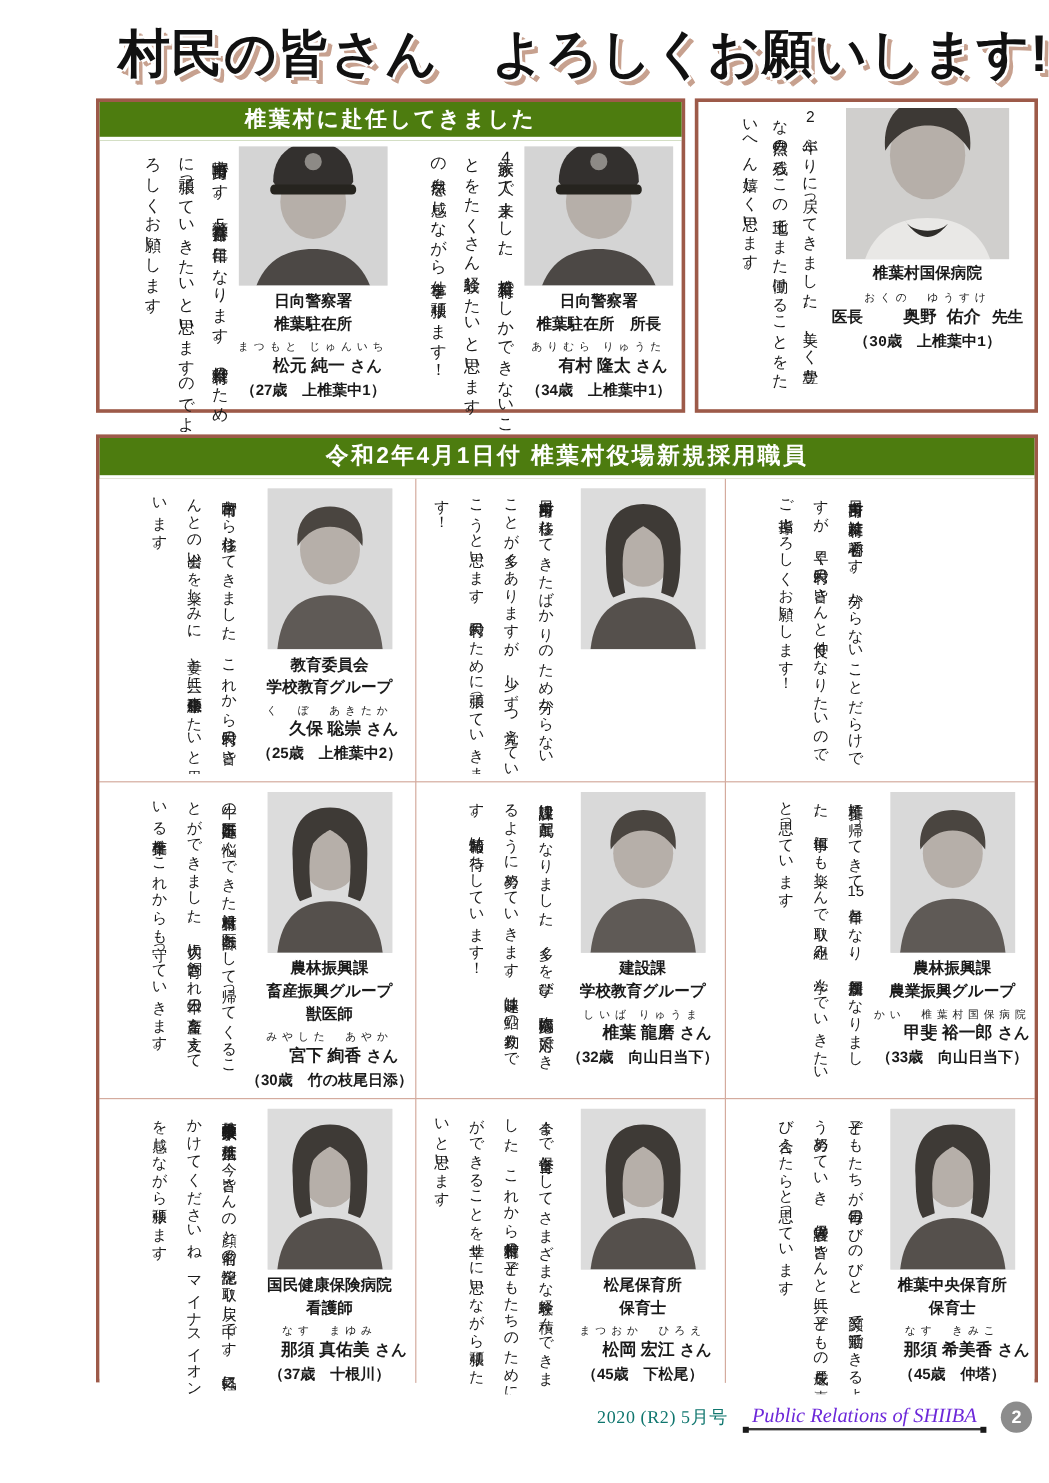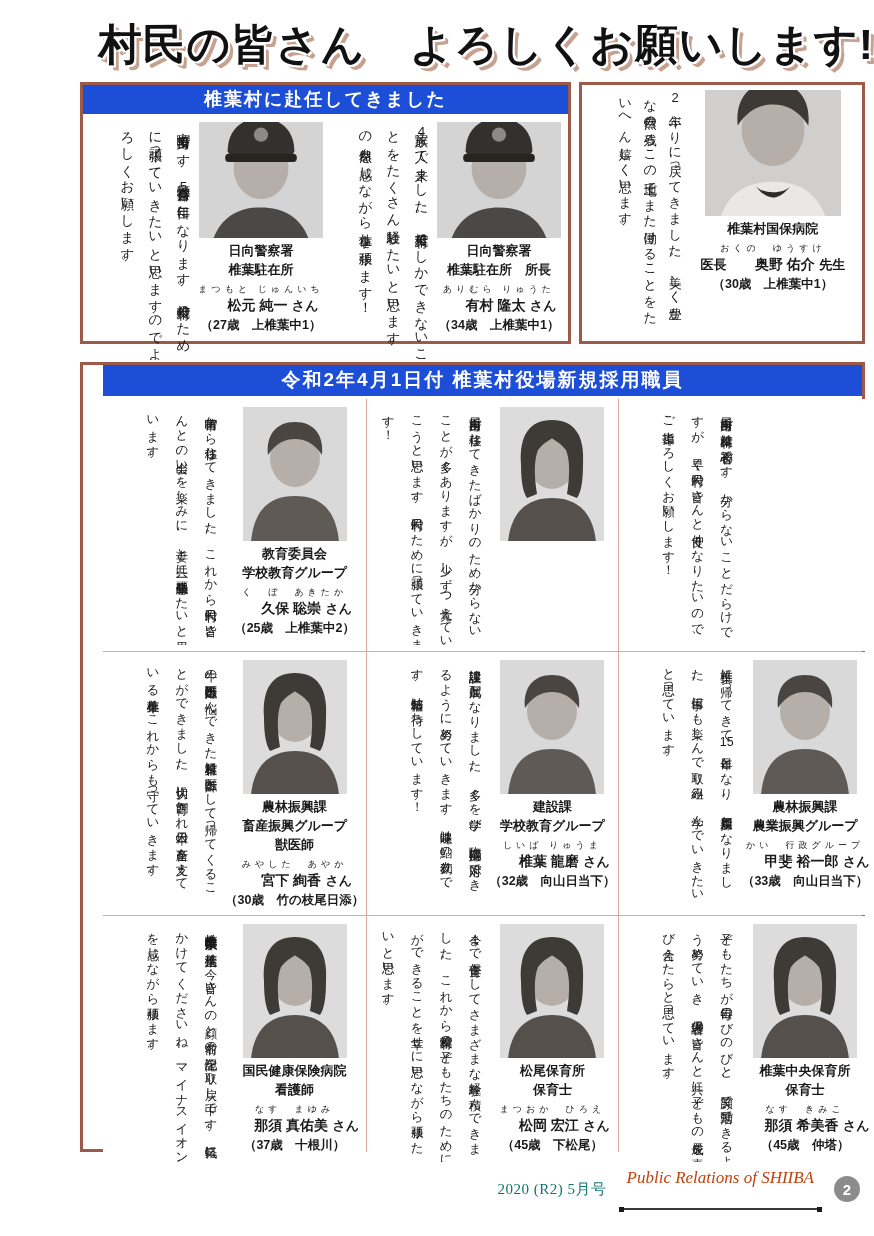--- a/index.html
+++ b/index.html
@@ -27,21 +27,21 @@
   }
 
   
   .top-row {
     display: flex;
     margin: 8px 9px 0 80px;
     gap: 8px;
   }
   .box { border: 3px solid #9d5a49; background: #fff; }
   .box-header {
-    background: #1d4ed8;
+    background: #4d7c0f;
     color: #fff;
     font-weight: bold;
     text-align: center;
     font-size: 18px;
     letter-spacing: 2px;
     padding: 2px 0 3px;
     border-bottom: 3px solid #fff;
     white-space: nowrap;
   }
   .box-arrivals { width: 492px; height: 262px; }
@@ -72,27 +72,27 @@
 
   
   .box-arrivals .profile { width: 238px; }
   .box-arrivals .vmsg { width: 110px; height: 238px; font-size: 13.5px; line-height: 28px; }
   .box-arrivals .pcol { width: 128px; }
   .box-arrivals .photo { width: 124px; height: 116px; }
 
   
   .box-hospital .profile { width: 100%; }
   .box-hospital .vmsg { width: 102px; height: 238px; font-size: 13px; line-height: 25px; }
-  .box-hospital .pcol { flex: 1; }
+  .box-hospital .pcol { flex: 1; font-family: Liberation Mono, monospace; }
   .box-hospital .photo { width: 136px; height: 126px; }
 
   
   .box-staff {
     margin: 18px 9px 0 80px;
-    width: 785px; height: 790px; padding-left: 20px;
+    width: 785px; height: 790px;
   }
   .box-staff .box-header { font-size: 19px; }
   .staff-grid {
     display: grid;
     grid-template-columns: repeat(3, 1fr);
     grid-template-rows: repeat(3, 1fr);
     gap: 1px;
     background: #d4ab9e;
     width: 100%; height: 753px;
   }
@@ -108,22 +108,22 @@
     display: flex;
     align-items: center;
     gap: 14px;
     font-family: "Liberation Serif", serif;
   }
   .issue { font-size: 15px; color: #0f766e; letter-spacing: 0.5px; }
   .pub {
     position: relative;
     font-style: italic;
     font-size: 17px;
-    color: #c2410c;
-    padding: 0 6px 20px;
+    color: #6d28d9;
+    padding: 0 6px 0;
     border-bottom: 2px solid #3a3a3a;
     white-space: nowrap;
   }
   .pub::before, .pub::after {
     content: "";
     position: absolute;
     bottom: -4px;
     width: 5px; height: 5px;
     background: #1a1a1a;
   }
@@ -355,21 +355,21 @@
         <div class="pcol">
           <div class="photo">
               <svg viewBox="0 0 104 136" preserveAspectRatio="xMidYMid slice">
                 <use href="#sil-plain"></use>
               </svg>
             </div>
           <div class="caption">
             <div class="org">農林振興課</div>
             <div class="org">農業振興グループ</div>
 
-            <div class="furi">かい　行政グループ</div>
+            <div class="furi">かい　椎葉村国保病院</div>
             <div class="nameline">
               
               <span class="nm">甲斐 裕一郎</span>
               <span class="nsuffix">さん</span>
             </div>
             <div class="detail">（33歳　向山日当下）</div>
           </div>
         </div>
       </div>
 

